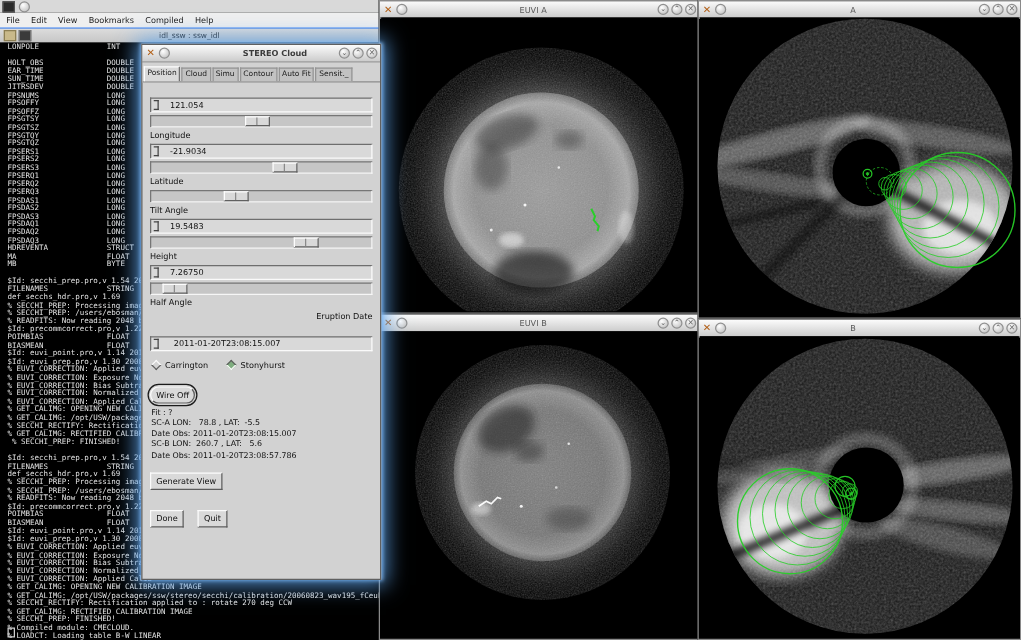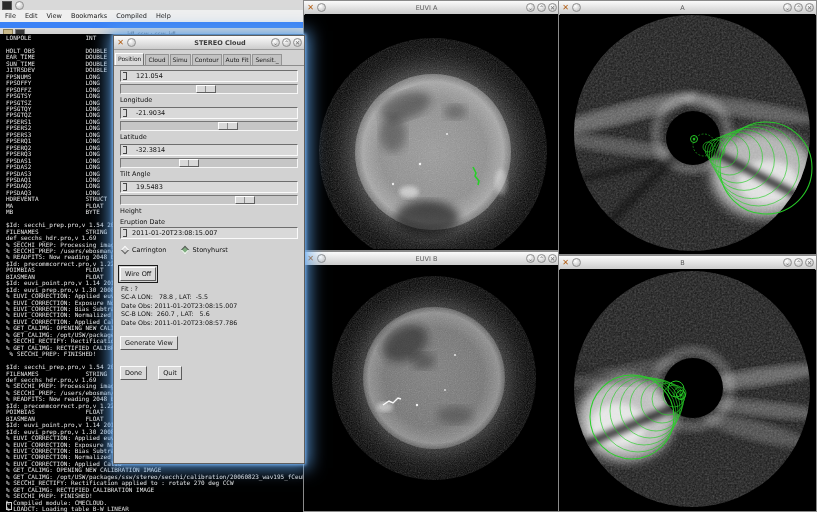--- a/index.html
+++ b/index.html
@@ -15,21 +15,21 @@
   .tb-right{margin-left:auto;display:flex;align-items:center;gap:2px;margin-right:2px;z-index:1;}
   .tb-circle{width:9px;height:9px;border-radius:50%;box-sizing:border-box;border:1px solid #8f8f8f;
              background:radial-gradient(circle at 35% 30%,#ffffff,#b9b9b9);
              font-size:6px;line-height:7px;text-align:center;color:#666;}
   .appicon-x{font-size:8px;line-height:9px;font-weight:bold;color:#b15d13;width:9px;text-align:center;}
   
   #terminal{left:0;top:0;width:303px;height:512px;border:none;background:#000;}
   .term-top{height:10px;background:#d9d9d9;display:flex;align-items:center;gap:3px;padding-left:2px;}
   .term-appicon{width:8px;height:7px;background:#2b2b2b;border:1px solid #555;}
   .term-menubar{height:12px;background:#efefef;display:flex;align-items:center;gap:9px;
-                padding-left:5px;border-bottom:6px solid #3b82f6;}
+                padding-left:5px;border-bottom:1px solid #3b82f6;}
   .menu-item{font-size:6.5px;color:#1a1a1a;}
   .term-tabbar{height:11px;background:linear-gradient(#dcdcdc,#c6c6c6);display:flex;align-items:center;
                position:relative;border-bottom:1px solid #a8a8a8;}
   .tab-icon{width:8px;height:7px;margin-left:3px;background:#c9b98a;border:1px solid #8d7f54;}
   .tab-icon2{width:8px;height:7px;margin-left:2px;background:#3a3a3a;border:1px solid #777;}
   .term-tabtitle{position:absolute;left:0;right:0;text-align:center;font-size:6px;color:#222;}
   .term-body{position:absolute;top:34px;left:0;right:0;bottom:0;margin:0;padding:1px 0 0 6px;
              font-family:"DejaVu Sans Mono",monospace;font-size:6px;line-height:6.45px;
              color:#e4e4e4;white-space:pre;overflow:hidden;background:#000;}
   .term-cursor{position:absolute;left:6px;bottom:2px;width:4px;height:6px;border:1px solid #cfcfcf;}
@@ -38,47 +38,47 @@
   .img-content svg{display:block;}
   
   #dialog{position:absolute;left:113px;top:35px;width:190px;height:427px;background:#d2d2d2;
           border:1px solid #5f5f5f;z-index:10;
           box-shadow:0 0 16px 4px rgba(95,165,235,.85),0 0 3px 1px rgba(150,200,255,.9);}
   .dlg-tabs{display:flex;align-items:flex-end;height:13px;background:#d2d2d2;padding:2px 1px 0 1px;
             border-bottom:1px solid #8c8c8c;}
   .tab{font-size:6px;color:#1a1a1a;padding:1px 2px 2px 2px;margin-right:1px;background:#c2c2c2;
        border:1px solid #949494;border-bottom:none;white-space:nowrap;}
   .tab.active{background:#d9d9d9;border-color:#fdfdfd #6f6f6f transparent #fdfdfd;padding-bottom:3px;}
-  .dlg-body{padding:4px 6px 0 6px;}
+  .dlg-body{padding:12px 6px 0 6px;}
   .frow{margin-bottom:2px;}
   .tfield{height:10px;background:#d9d9d9;display:flex;align-items:center;
           border-top:1px solid #6e6e6e;border-left:1px solid #6e6e6e;
           border-bottom:1px solid #fafafa;border-right:1px solid #fafafa;}
   .caret{width:3px;height:6px;border:1px solid #444;border-left:none;margin-left:2px;}
   .fvalue{font-size:6.5px;color:#111;margin-left:9px;white-space:pre;}
   .slider{height:8px;margin-top:2px;position:relative;background:#c6c6c6;
           border-top:1px solid #767676;border-left:1px solid #767676;
           border-bottom:1px solid #f6f6f6;border-right:1px solid #f6f6f6;}
   .thumb{position:absolute;top:0px;width:18px;height:6px;background:#d9d9d9;
          border-top:1px solid #fdfdfd;border-left:1px solid #fdfdfd;
          border-bottom:1px solid #606060;border-right:1px solid #606060;}
   .thumb::after{content:"";position:absolute;left:8px;top:0;bottom:0;width:1px;background:#8a8a8a;}
   .flabel{font-size:6.5px;color:#111;margin:2px 0 3px 0;}
-  .center-label{text-align:left;font-size:6.5px;color:#111;margin:3px 0 1px 0;}
+  .center-label{text-align:right;font-size:6.5px;color:#111;margin:3px 0 12px 0;}
   .radio-row{display:flex;gap:16px;margin:7px 0 7px 2px;}
   .radio{display:flex;align-items:center;gap:4px;font-size:6.5px;color:#111;}
   .diamond{width:6px;height:6px;transform:rotate(45deg);background:#d2d2d2;box-sizing:border-box;
            border-top:1px solid #fbfbfb;border-left:1px solid #fbfbfb;
            border-bottom:1px solid #5f5f5f;border-right:1px solid #5f5f5f;}
   .diamond.sel{background:#7fae7f;border-top-color:#5f5f5f;border-left-color:#5f5f5f;
                border-bottom-color:#fbfbfb;border-right-color:#fbfbfb;}
   .btn{display:inline-block;background:#d9d9d9;font-size:6.5px;color:#111;padding:2px 4px;
        border-top:1px solid #fbfbfb;border-left:1px solid #fbfbfb;
        border-bottom:1px solid #5c5c5c;border-right:1px solid #5c5c5c;}
-  .btn.focused{outline:1.5px solid #1a1a1a;outline-offset:1px;}
+  .btn.focused{outline:1.5px solid #1a1a1a;outline-offset:1px;border-radius:7px;}
   .btnrow{margin:3px 0;}
   .status-line{font-family:"DejaVu Sans",sans-serif;font-size:6.3px;line-height:8.4px;
                color:#111;white-space:pre;}
   #status{margin:4px 0 3px 1px;}
   .gap{height:4px;}
 </style>
 </head>
 <body>
 
 <div id="screen">
@@ -444,44 +444,50 @@
             <div class="tfield">
               <span class="caret"></span>
               <span class="fvalue">-21.9034</span>
             </div>
             <div class="slider">
               <div class="thumb" style="left: calc(60% - 9px);"></div>
             </div>
             <div class="flabel">Latitude</div>
           </div>
           <div class="frow">
-            <div class="tfield">
-              <span class="caret"></span>
-              <span class="fvalue">-32.3814</span>
-            </div>
             <div class="slider">
               <div class="thumb" style="left: calc(38% - 9px);"></div>
             </div>
             <div class="flabel">Tilt Angle</div>
           </div>
           <div class="frow">
             <div class="tfield">
               <span class="caret"></span>
               <span class="fvalue">19.5483</span>
             </div>
             <div class="slider">
               <div class="thumb" style="left: calc(70% - 9px);"></div>
             </div>
             <div class="flabel">Height</div>
           </div>
+          <div class="frow">
+            <div class="tfield">
+              <span class="caret"></span>
+              <span class="fvalue">7.26750</span>
+            </div>
+            <div class="slider">
+              <div class="thumb" style="left: calc(10% - 9px);"></div>
+            </div>
+            <div class="flabel">Half Angle</div>
+          </div>
         </div>
       <div class="center-label">Eruption Date</div>
       <div class="tfield">
         <span class="caret"></span>
-        <span class="fvalue" style="margin-left:5px;">2011-01-20T23:08:15.007</span>
+        <span class="fvalue" style="margin-left:12px;">2011-01-20T23:08:15.007</span>
       </div>
       <div class="radio-row" id="radios">
           <div class="radio">
             <span class="diamond"></span>
             <span>Carrington</span>
           </div>
           <div class="radio">
             <span class="diamond sel"></span>
             <span>Stonyhurst</span>
           </div>

